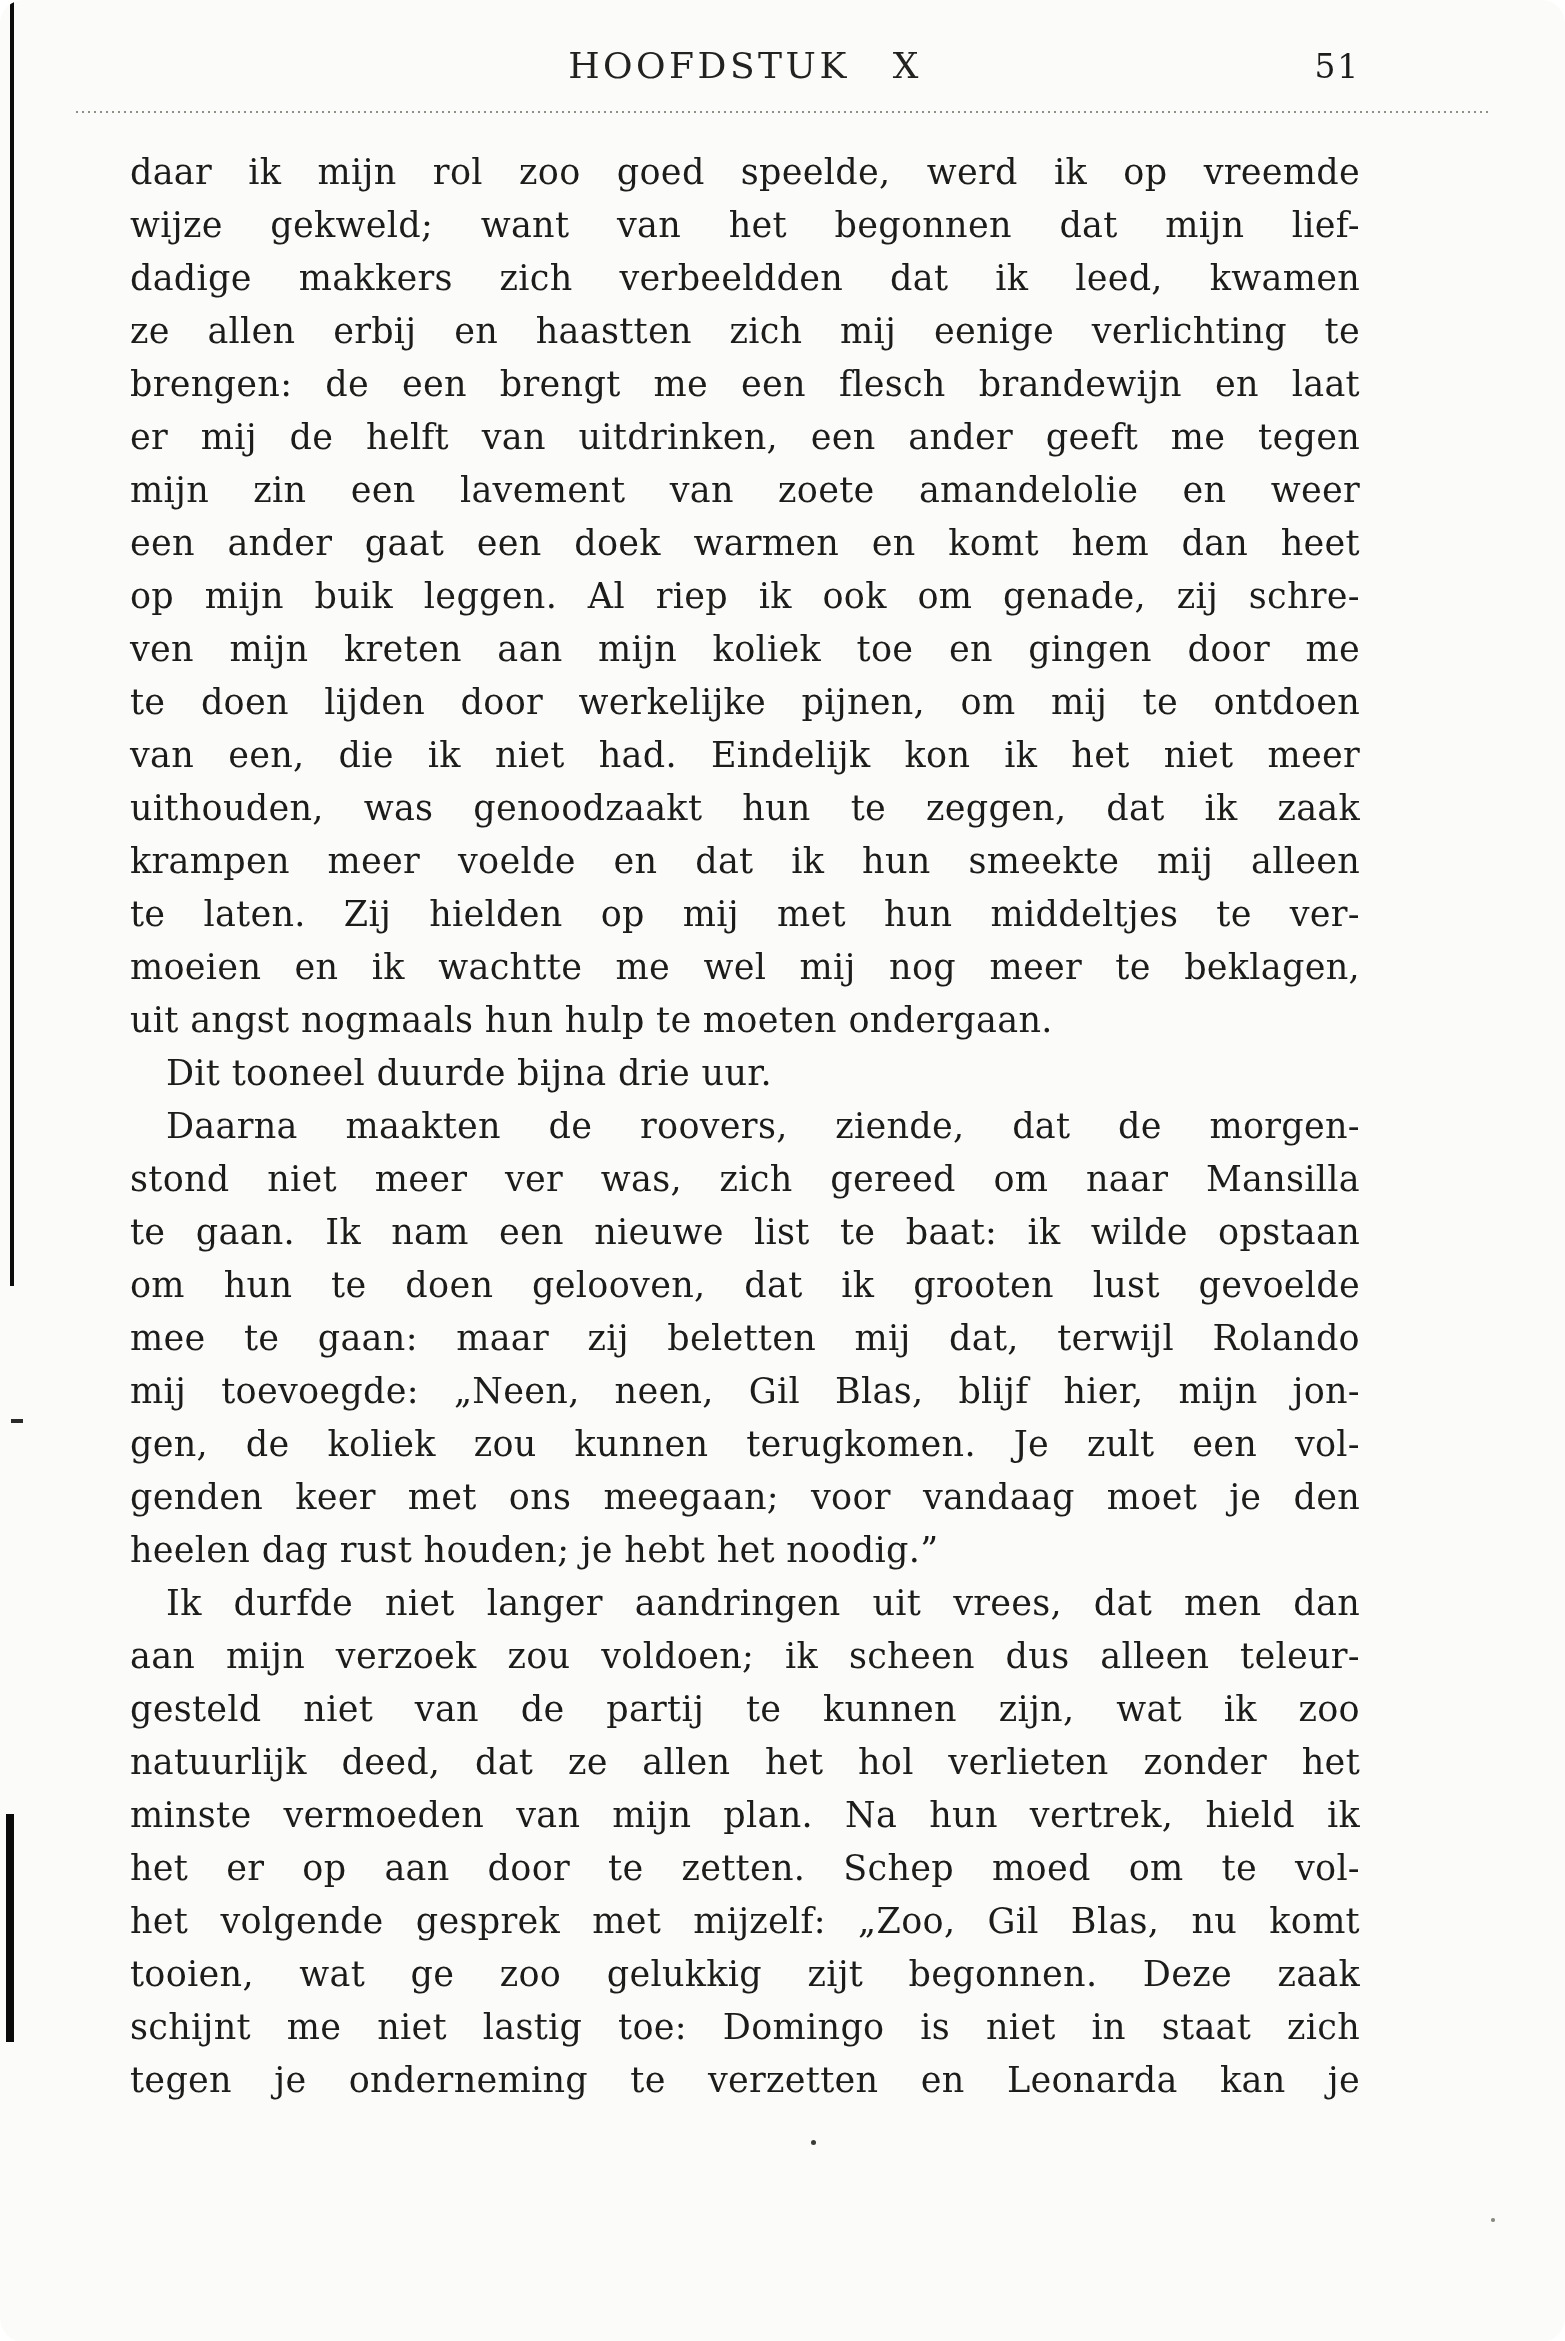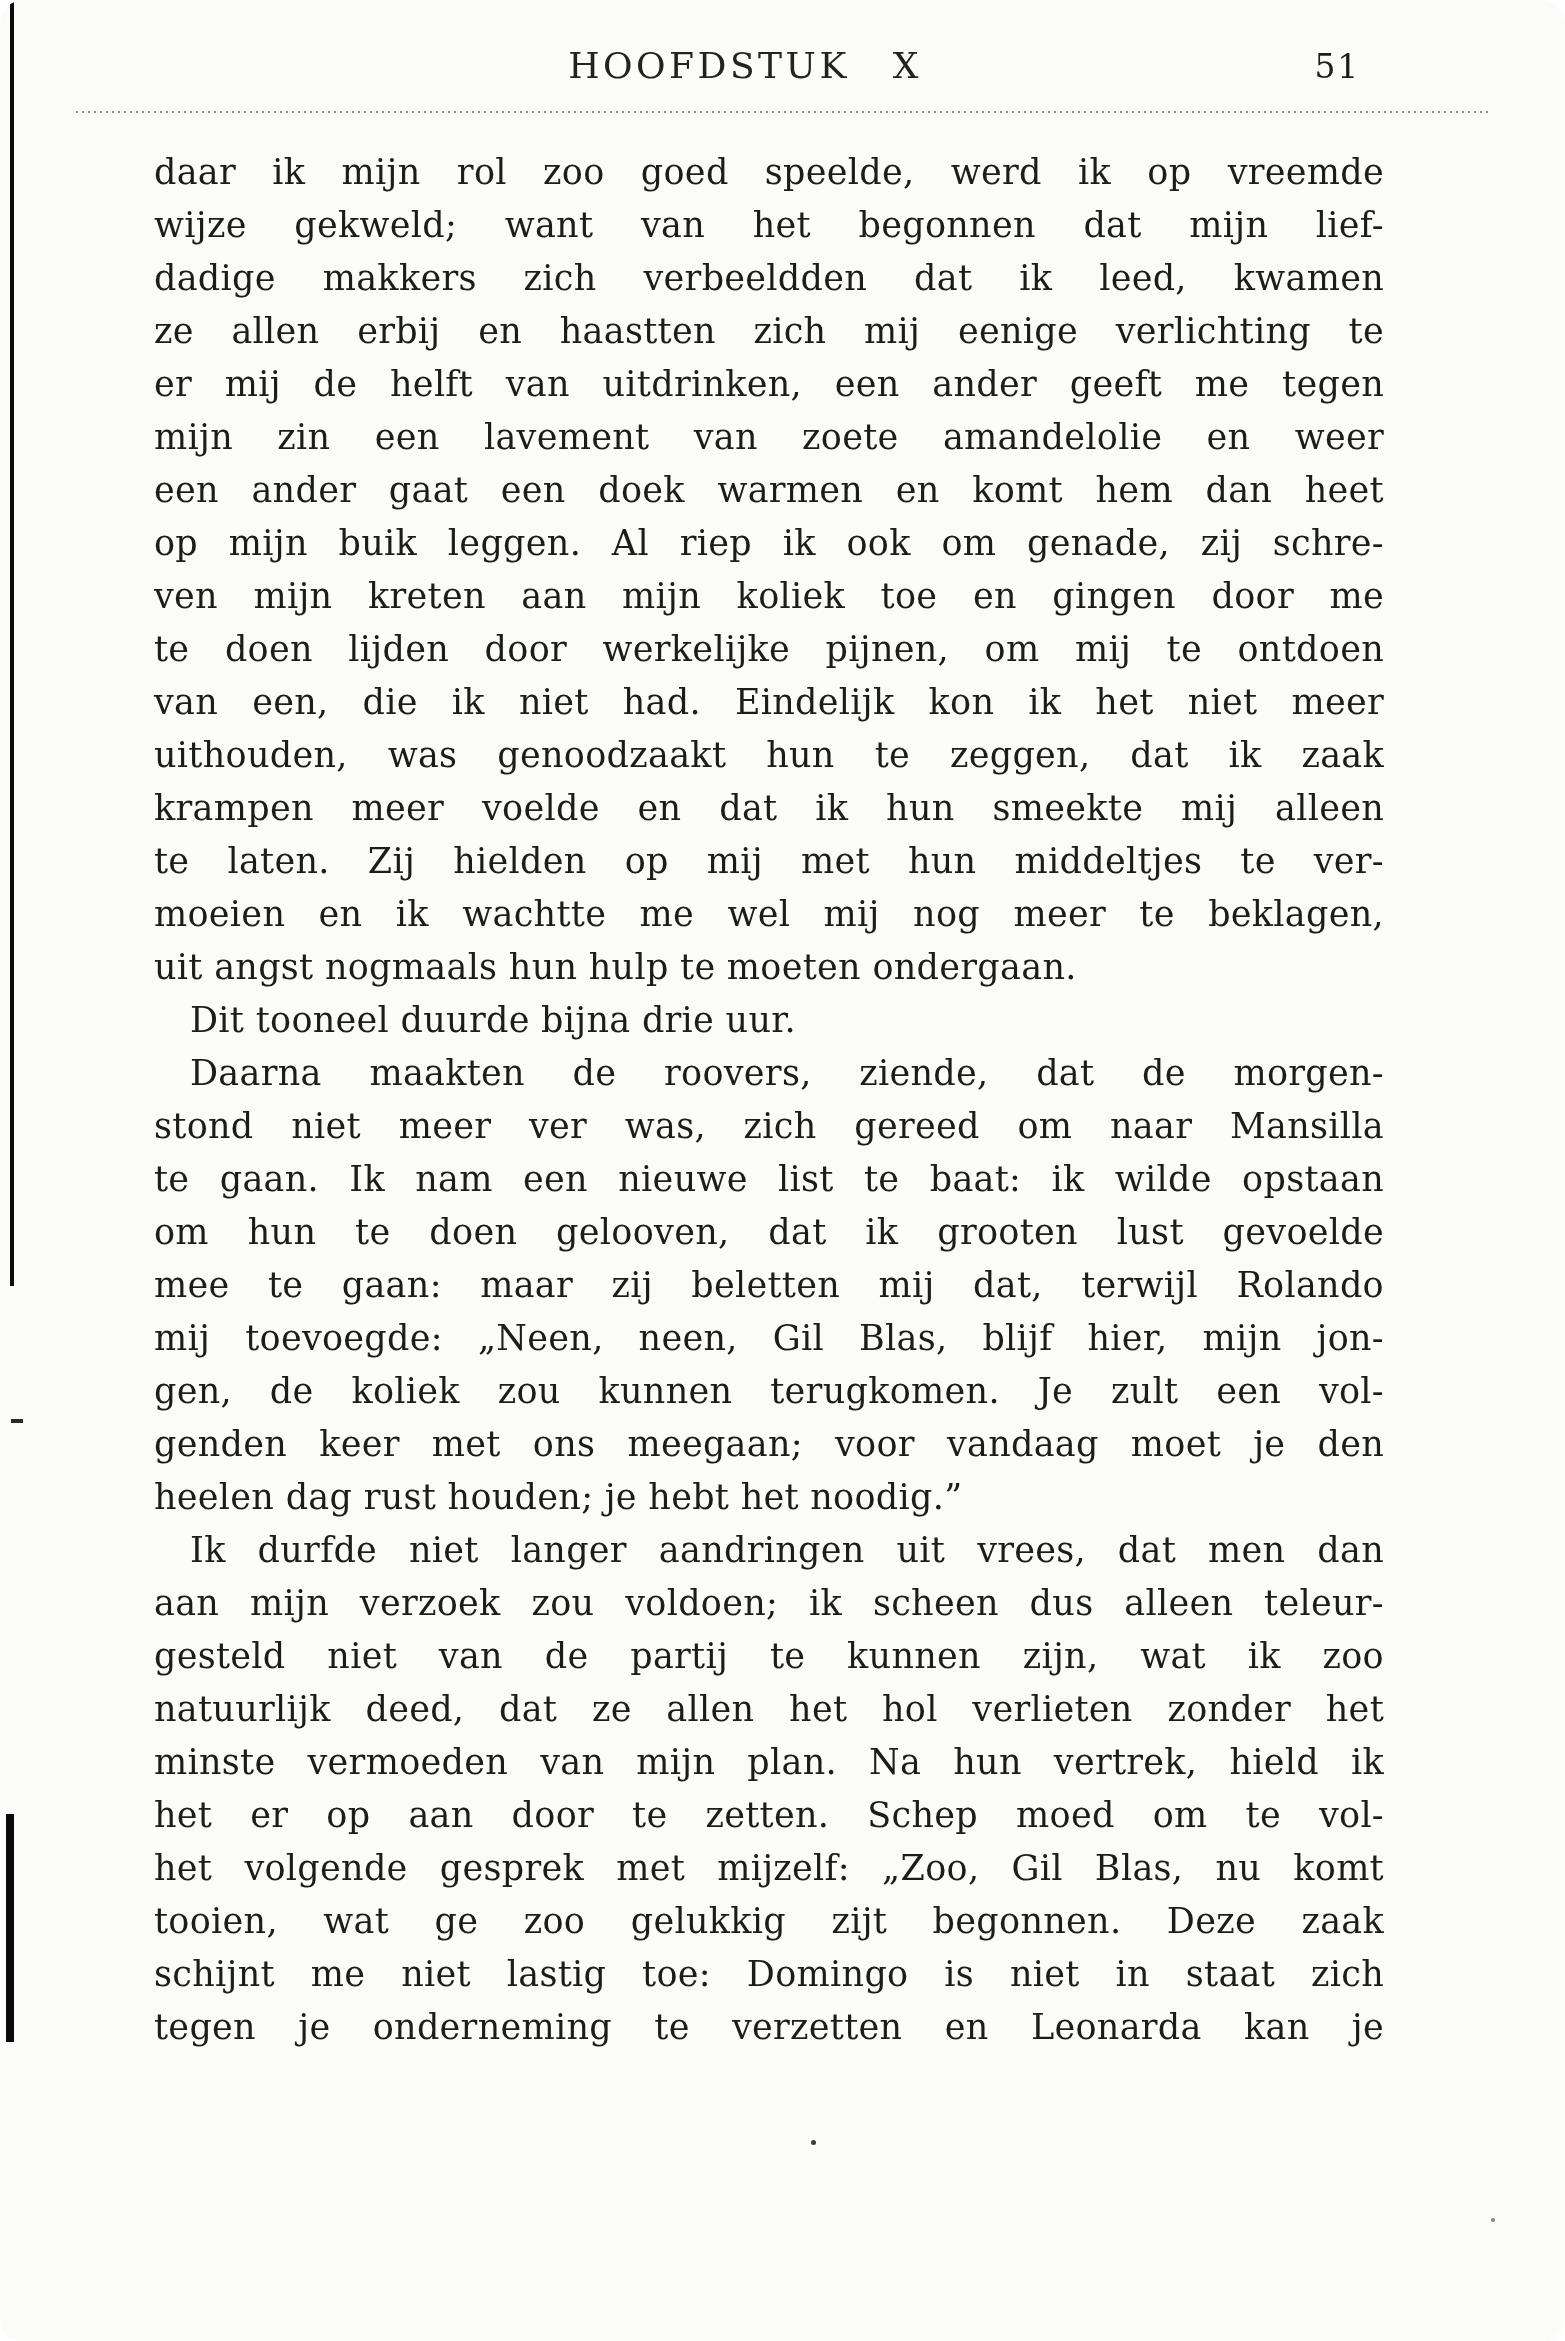--- a/index.html
+++ b/index.html
@@ -56,21 +56,20 @@
     position: absolute; left: 76px; top: 111px;
     width: 1414px; height: 1.7px;
     background-image: repeating-linear-gradient(to right, #8e8e86 0 1.7px, transparent 1.7px 6px);
   }
 
   .body-text {
     position: absolute; left: 130px; top: 146px; width: 1230px;
     font-size: 35px;
     line-height: 53px;
     letter-spacing: 0.3px;
-    margin-left: 24px;
   }
   .para { margin: 0; }
   .line {
     text-align: justify;
     text-align-last: justify;
     white-space: normal;
   }
   .line.last { text-align-last: left; }
   .para.indent .line:first-child { text-indent: 36px; }
 </style>
@@ -91,20 +90,21 @@
   </div>
 
   <div class="dotted-rule"></div>
 
   <main class="body-text">
       <div class="para">
         <div class="line">daar ik mijn rol zoo goed speelde, werd ik op vreemde</div>
         <div class="line">wijze gekweld; want van het begonnen dat mijn lief-</div>
         <div class="line">dadige makkers zich verbeeldden dat ik leed, kwamen</div>
         <div class="line">ze allen erbij en haastten zich mij eenige verlichting te</div>
+        <div class="line">brengen: de een brengt me een flesch brandewijn en laat</div>
         <div class="line">er mij de helft van uitdrinken, een ander geeft me tegen</div>
         <div class="line">mijn zin een lavement van zoete amandelolie en weer</div>
         <div class="line">een ander gaat een doek warmen en komt hem dan heet</div>
         <div class="line">op mijn buik leggen. Al riep ik ook om genade, zij schre-</div>
         <div class="line">ven mijn kreten aan mijn koliek toe en gingen door me</div>
         <div class="line">te doen lijden door werkelijke pijnen, om mij te ontdoen</div>
         <div class="line">van een, die ik niet had. Eindelijk kon ik het niet meer</div>
         <div class="line">uithouden, was genoodzaakt hun te zeggen, dat ik zaak</div>
         <div class="line">krampen meer voelde en dat ik hun smeekte mij alleen</div>
         <div class="line">te laten. Zij hielden op mij met hun middeltjes te ver-</div>

